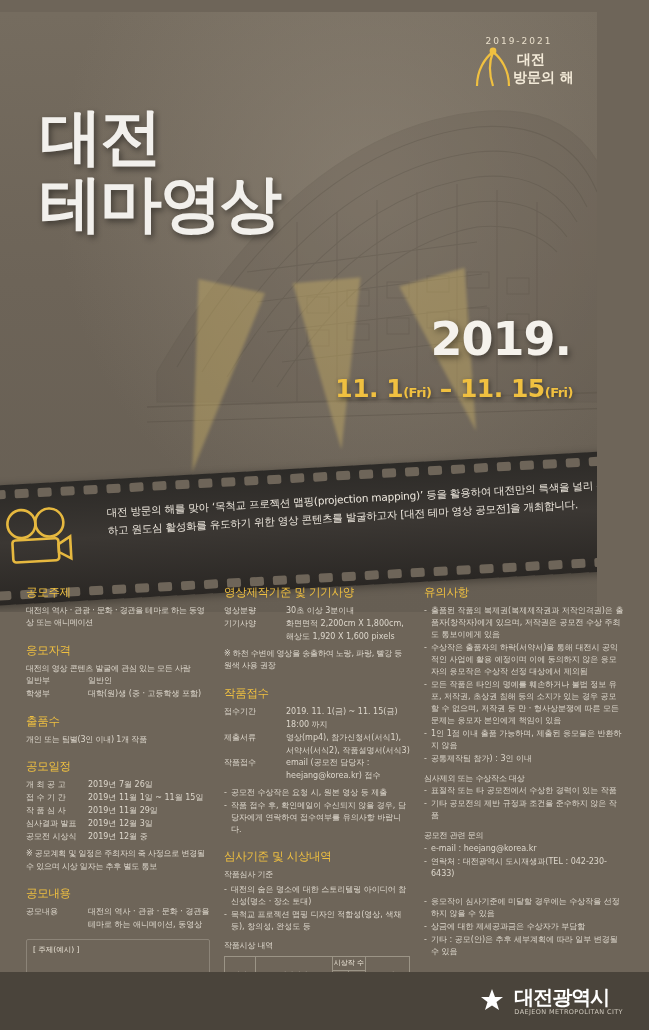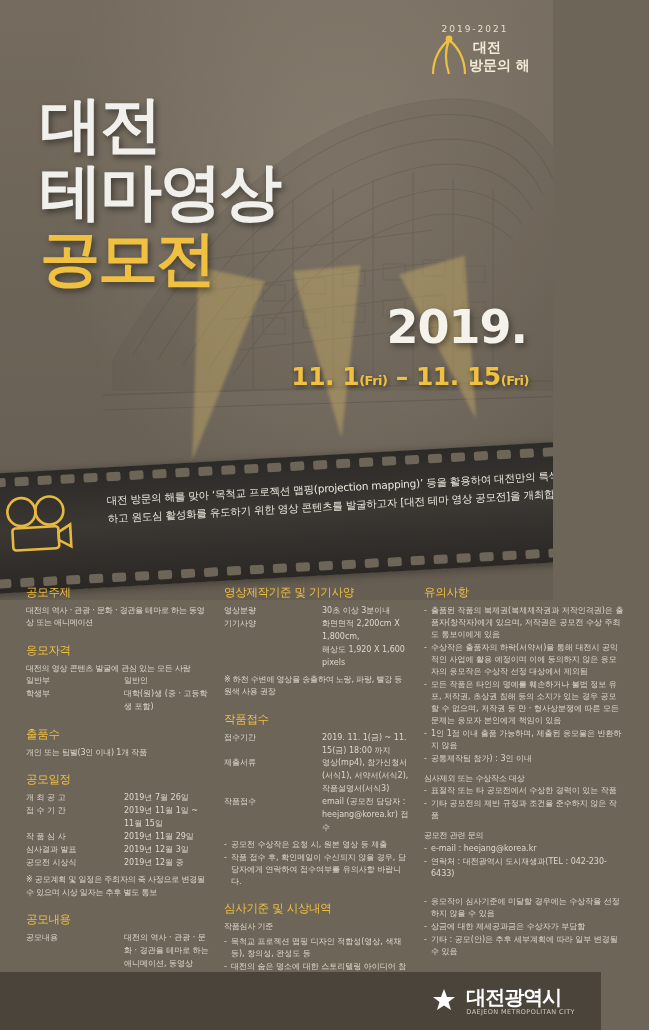--- a/index.html
+++ b/index.html
@@ -3,25 +3,26 @@
 <meta charset="utf-8">
 <style>
   html,body{margin:0;padding:0;background:#6d6459;}
   body{font-family:"DejaVu Sans","Liberation Sans",sans-serif;}
   #poster{
     position:relative;width:649px;height:1030px;overflow:hidden;
     background:#6e6559;
   }
   
   .top-art{
-    position:absolute;left:0;top:0;width:553px;height:600px;
+    position:absolute;left:0;top:12px;width:553px;height:600px;
     background:
       radial-gradient(ellipse at 62% 30%, rgba(150,140,125,.55) 0%, rgba(110,101,89,0) 60%),
       linear-gradient(180deg,#756c5f 0%,#6d6458 45%,#665e53 100%);
     overflow:hidden;
+    padding-left:44px;
   }
   
   .engrave{
     position:absolute;right:-20px;top:60px;width:470px;height:430px;
     opacity:.5;
   }
   .beam{
     position:absolute;width:0;height:0;opacity:.33;
     border-left:34px solid transparent;border-right:34px solid transparent;
   }
@@ -75,41 +76,41 @@
   .col.c2{flex:0 0 186px;}
   .col.c3{flex:0 0 200px;}
   h3.sec{
     color:#f0c040;font-size:11.5px;font-weight:normal;margin:0 0 5px 0;letter-spacing:-.3px;
   }
   .blk{margin-bottom:13px;}
   .bd{font-size:8px;line-height:1.55;color:#ded8cd;letter-spacing:-.2px;}
   ul.dash{margin:0;padding:0;list-style:none;}
   ul.dash li{position:relative;padding-left:7px;font-size:8px;line-height:1.5;color:#ded8cd;margin-bottom:1px;}
   ul.dash li:before{content:"-";position:absolute;left:0;top:0;}
-  .sched-row{display:flex;font-size:8px;line-height:1.62;color:#ded8cd;gap:36px;}
+  .sched-row{display:flex;font-size:8px;line-height:1.62;color:#ded8cd;}
   .sched-row .k{flex:0 0 62px;}
   .sched-row .v{flex:1;}
   .note-box{
     margin-top:7px;border:1px solid #8c8478;padding:5px 6px;border-radius:2px;
   }
   .note-box .nt{font-size:7.5px;color:#d8d2c6;line-height:1.55;}
   .note-box .hd{font-size:7.5px;color:#e9e2d5;margin-bottom:18px;}
 
   
   table.awards{
     border-collapse:collapse;width:100%;margin-top:4px;font-size:7px;color:#e3ddd2;
   }
   table.awards th,table.awards td{
     border:1px solid #9b9486;padding:2px 1px;text-align:center;line-height:1.3;
   }
   table.awards th{font-weight:normal;color:#efe8da;}
 
   
   .footer{
-    position:absolute;left:0;bottom:0;width:601px;height:58px;
+    position:absolute;left:0;bottom:0;width:649px;height:58px;
     background:#4a443b;display:flex;align-items:center;justify-content:flex-end;
   }
   .footer .brand{display:flex;align-items:center;gap:9px;margin-right:26px;}
   .footer .bn{color:#ffffff;font-size:20px;font-weight:bold;letter-spacing:-1px;line-height:1.1;}
   .footer .be{color:#cfc9bd;font-size:6.5px;letter-spacing:.4px;}
   .mark{width:26px;height:26px;}
 </style>
 </head>
 <body>
 
@@ -170,21 +171,20 @@
         <path d="M30,6 C38,12 46,24 46,40" fill="none" stroke="#f0c040" stroke-width="2.2"></path>
         <circle cx="30" cy="5" r="3.4" fill="#f0c040"></circle>
         <text x="54" y="18" fill="#f3ead8" font-size="14" font-family="DejaVu Sans" font-weight="bold">대전</text>
         <text x="50" y="36" fill="#f3ead8" font-size="14" font-family="DejaVu Sans" font-weight="bold">방문의 해</text>
       </svg>
     </div>
 
     <div class="title-wrap">
       <div class="t-line">대전</div>
       <div class="t-line">테마영상</div>
-      <div class="t-line gold">공모전</div>
     </div>
 
     <div class="year">2019.</div>
     <div class="dates">
       <span>11. 1</span><span class="sm">(Fri)</span>
       <span>–</span>
       <span>11. 15</span><span class="sm">(Fri)</span>
     </div>
 
     <div class="ribbon">
@@ -357,22 +357,22 @@
         <ul class="dash" style="margin-top:4px">
           <li>공모전 수상작은 요청 시, 원본 영상 등 제출</li>
           <li>작품 접수 후, 확인메일이 수신되지 않을 경우, 담당자에게 연락하여 접수여부를 유의사항 바랍니다.</li>
         </ul>
       </div>
 
       <div class="blk">
         <h3 class="sec">심사기준 및 시상내역</h3>
         <div class="bd" style="margin-bottom:2px">작품심사 기준</div>
         <ul class="dash">
+          <li>대전의 숨은 명소에 대한 스토리텔링 아이디어 참신성(명소 · 장소 토대)</li>
           <li>목척교 프로젝션 맵핑 디자인 적합성(영상, 색채 등), 창의성, 완성도 등</li>
-          <li>대전의 숨은 명소에 대한 스토리텔링 아이디어 참신성(명소 · 장소 토대)</li>
         </ul>
 
         <div class="bd" style="margin-top:7px">작품시상 내역</div>
         <table class="awards">
           <thead>
             <tr>
               <th rowspan="2">시상</th>
               <th rowspan="2">시상내역</th>
               <th colspan="2">시상작 수</th>
               <th rowspan="2">분격</th>

